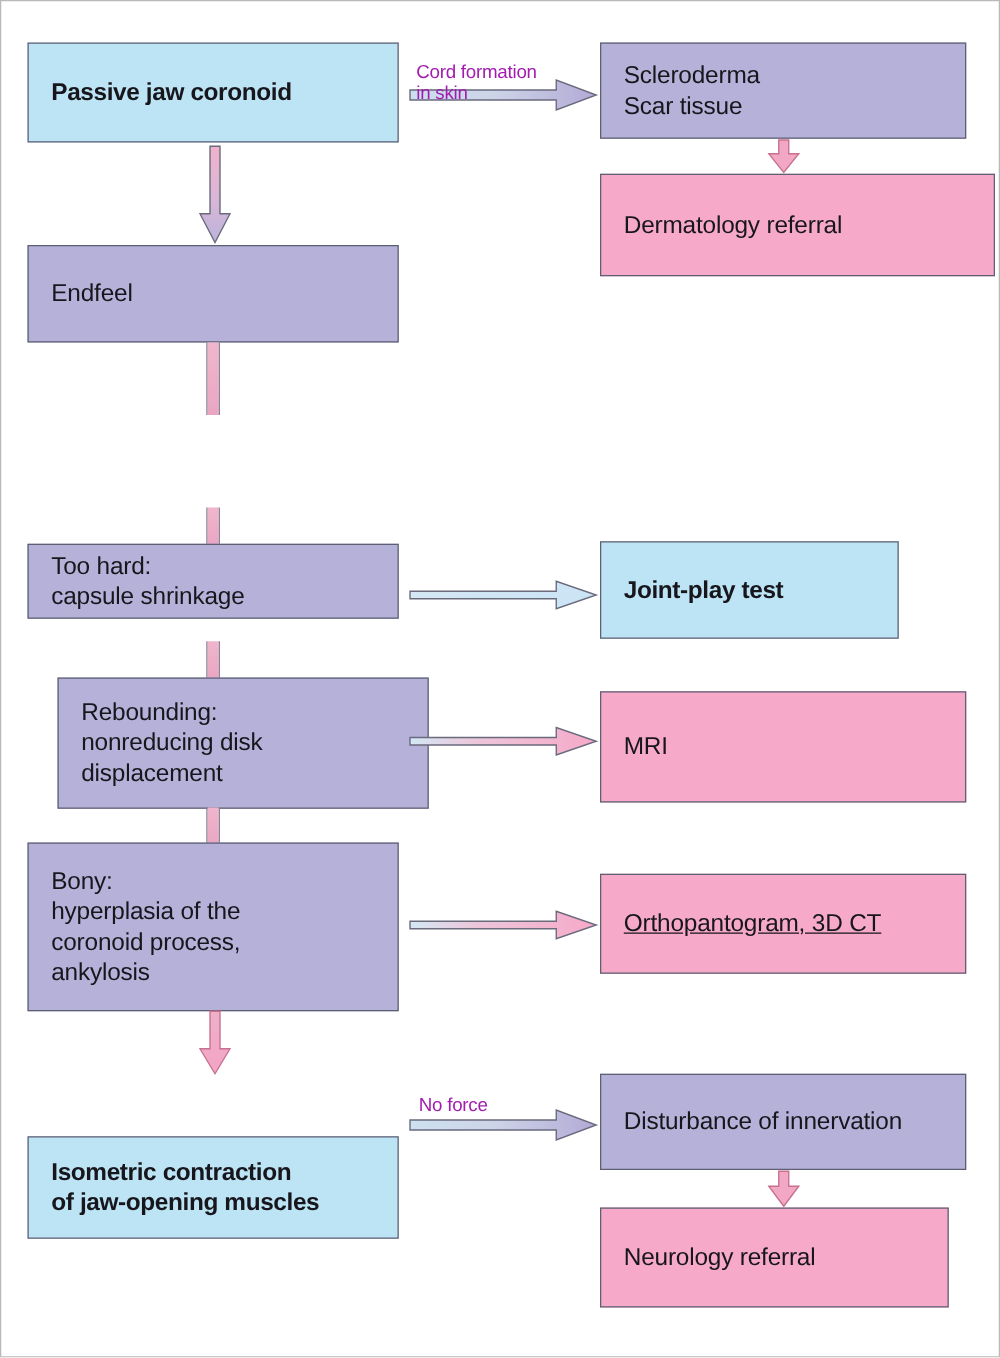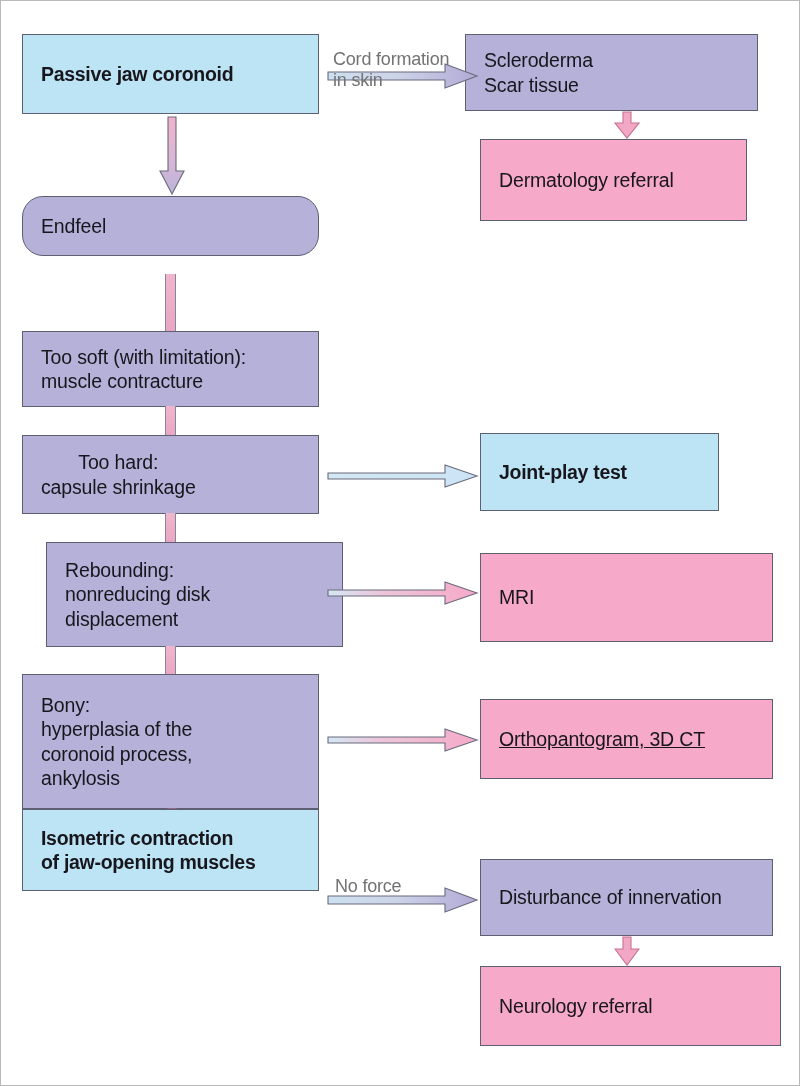--- a/index.html
+++ b/index.html
@@ -50,22 +50,22 @@
   .varrow { position: absolute; }
   .varrow svg { display: block; }
 
   
   .harrow { position: absolute; }
   .harrow svg { display: block; }
 
   
   .edge-label {
     position: absolute;
-    color: #737373;
-    font-size: 18px;
+    color: #a21caf;
+    font-size: 15px;
     line-height: 1.15;
     letter-spacing: -0.2px;
     white-space: pre-line;
   }
 </style>
 </head>
 <body>
 
 <div id="page">
 
@@ -77,30 +77,28 @@
         <linearGradient id="gPinkPurpV" x1="0" y1="0" x2="0" y2="1">
           <stop offset="0%" stop-color="#f0b2cb"></stop>
           <stop offset="55%" stop-color="#d9b7d6"></stop>
           <stop offset="100%" stop-color="#bab3da"></stop>
         </linearGradient>
       </defs>
       <path d="M9,1 L17,1 L17,55 L25,55 L13,78 L1,55 L9,55 Z" fill="url(#gPinkPurpV)" stroke="#6a6a7d" stroke-width="1.1"></path>
     </svg>
   </div>
 
-  <div class="box purple" style="left:21px; top:195px; width:297px; height:60px;border-radius:21px;">Endfeel</div>
+  <div class="box purple" style="left:21px; top:195px; width:297px; height:78px;">Endfeel</div>
 
   <div class="vstem pinkish" style="left:164px; top:273px; width:11px; height:58px;"></div>
 
-  <div class="box purple" style="left:21px; top:330px; width:297px; height:76px;">Too soft (with limitation):
-muscle contracture</div>
 
   <div class="vstem pinkish" style="left:164px; top:405px; width:11px; height:30px;"></div>
 
-  <div class="box purple" style="left:21px; top:434px; width:297px; height:79px;text-align:center;">Too hard:
+  <div class="box purple" style="left:21px; top:434px; width:297px; height:60px;">Too hard:
 capsule shrinkage</div>
 
   <div class="vstem pinkish" style="left:164px; top:512px; width:11px; height:30px;"></div>
 
   <div class="box purple" style="left:21px; top:541px; width:297px; height:105px;margin-left:24px;">Rebounding:
 nonreducing disk
 displacement</div>
 
   <div class="vstem pinkish" style="left:164px; top:645px; width:11px; height:29px;"></div>
 
@@ -114,49 +112,49 @@
       <defs>
         <linearGradient id="gPinkV" x1="0" y1="0" x2="0" y2="1">
           <stop offset="0%" stop-color="#eeb0ca"></stop>
           <stop offset="100%" stop-color="#f3a4c4"></stop>
         </linearGradient>
       </defs>
       <path d="M9,1 L17,1 L17,31 L25,31 L13,51 L1,31 L9,31 Z" fill="url(#gPinkV)" stroke="#c7718f" stroke-width="1.1"></path>
     </svg>
   </div>
 
-  <div class="box blue bold" style="left:21px; top:808px; width:297px; height:82px;">Isometric contraction
+  <div class="box blue bold" style="left:21px; top:908px; width:297px; height:82px;">Isometric contraction
 of jaw-opening muscles</div>
 
-  <div class="box purple" style="left:464px; top:33px; width:293px; height:77px;">Scleroderma
+  <div class="box purple" style="left:479px; top:33px; width:293px; height:77px;">Scleroderma
 Scar tissue</div>
 
   <div class="varrow" style="left:613px; top:110px;">
     <svg width="26" height="29" viewBox="0 0 26 29" xmlns="http://www.w3.org/2000/svg">
       <path d="M9,1 L17,1 L17,12 L25,12 L13,27 L1,12 L9,12 Z" fill="#f2a7c5" stroke="#c7718f" stroke-width="1.1"></path>
     </svg>
   </div>
 
-  <div class="box pink" style="left:479px; top:138px; width:267px; height:82px;">Dermatology referral</div>
+  <div class="box pink" style="left:479px; top:138px; width:316px; height:82px;">Dermatology referral</div>
 
   <div class="box blue bold" style="left:479px; top:432px; width:239px; height:78px;">Joint-play test</div>
 
   <div class="box pink" style="left:479px; top:552px; width:293px; height:89px;">MRI</div>
 
   <div class="box pink" style="left:479px; top:698px; width:293px; height:80px;text-decoration:underline;">Orthopantogram, 3D CT</div>
 
   <div class="box purple" style="left:479px; top:858px; width:293px; height:77px;">Disturbance of innervation</div>
 
   <div class="varrow" style="left:613px; top:935px;">
     <svg width="26" height="31" viewBox="0 0 26 31" xmlns="http://www.w3.org/2000/svg">
       <path d="M9,1 L17,1 L17,13 L25,13 L13,29 L1,13 L9,13 Z" fill="#f2a7c5" stroke="#c7718f" stroke-width="1.1"></path>
     </svg>
   </div>
 
-  <div class="box pink" style="left:479px; top:965px; width:301px; height:80px;text-align:center;">Neurology referral</div>
+  <div class="box pink" style="left:479px; top:965px; width:279px; height:80px;text-align:center;">Neurology referral</div>
 
   <div class="harrow" style="left:326px; top:62px;">
     <svg width="152" height="26" viewBox="0 0 152 26" xmlns="http://www.w3.org/2000/svg">
       <defs>
         <linearGradient id="gBluePurpH" x1="0" y1="0" x2="1" y2="0">
           <stop offset="0%" stop-color="#ccdff0"></stop>
           <stop offset="45%" stop-color="#cdd4e8"></stop>
           <stop offset="100%" stop-color="#b2aad6"></stop>
         </linearGradient>
       </defs>

